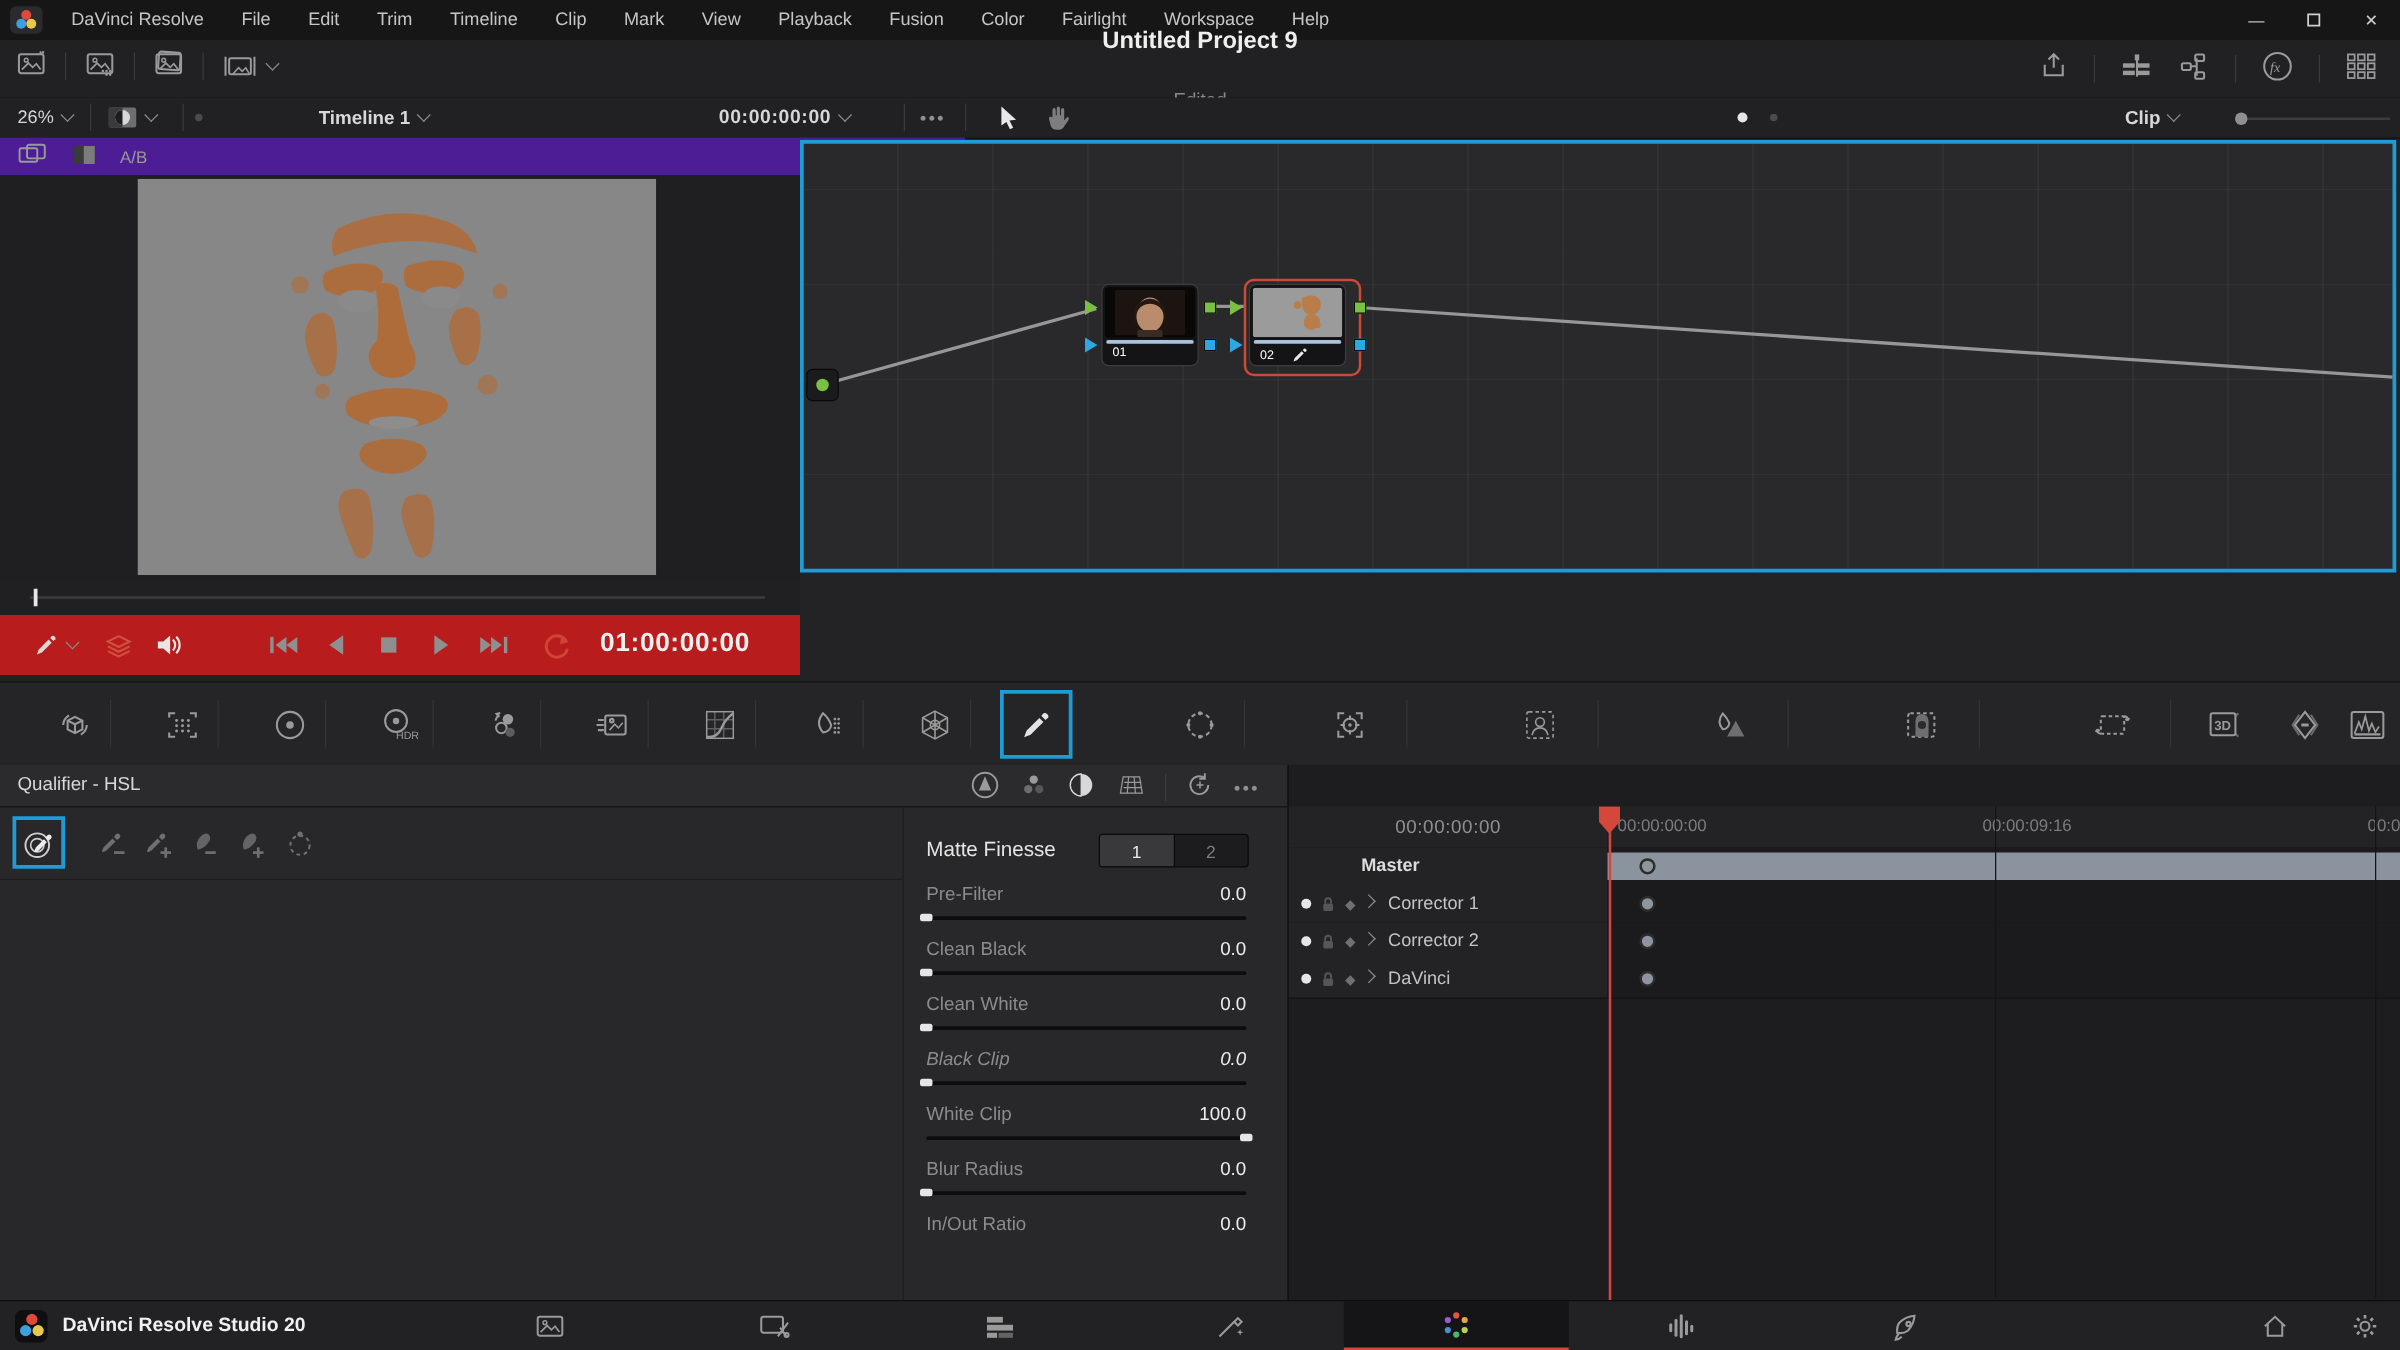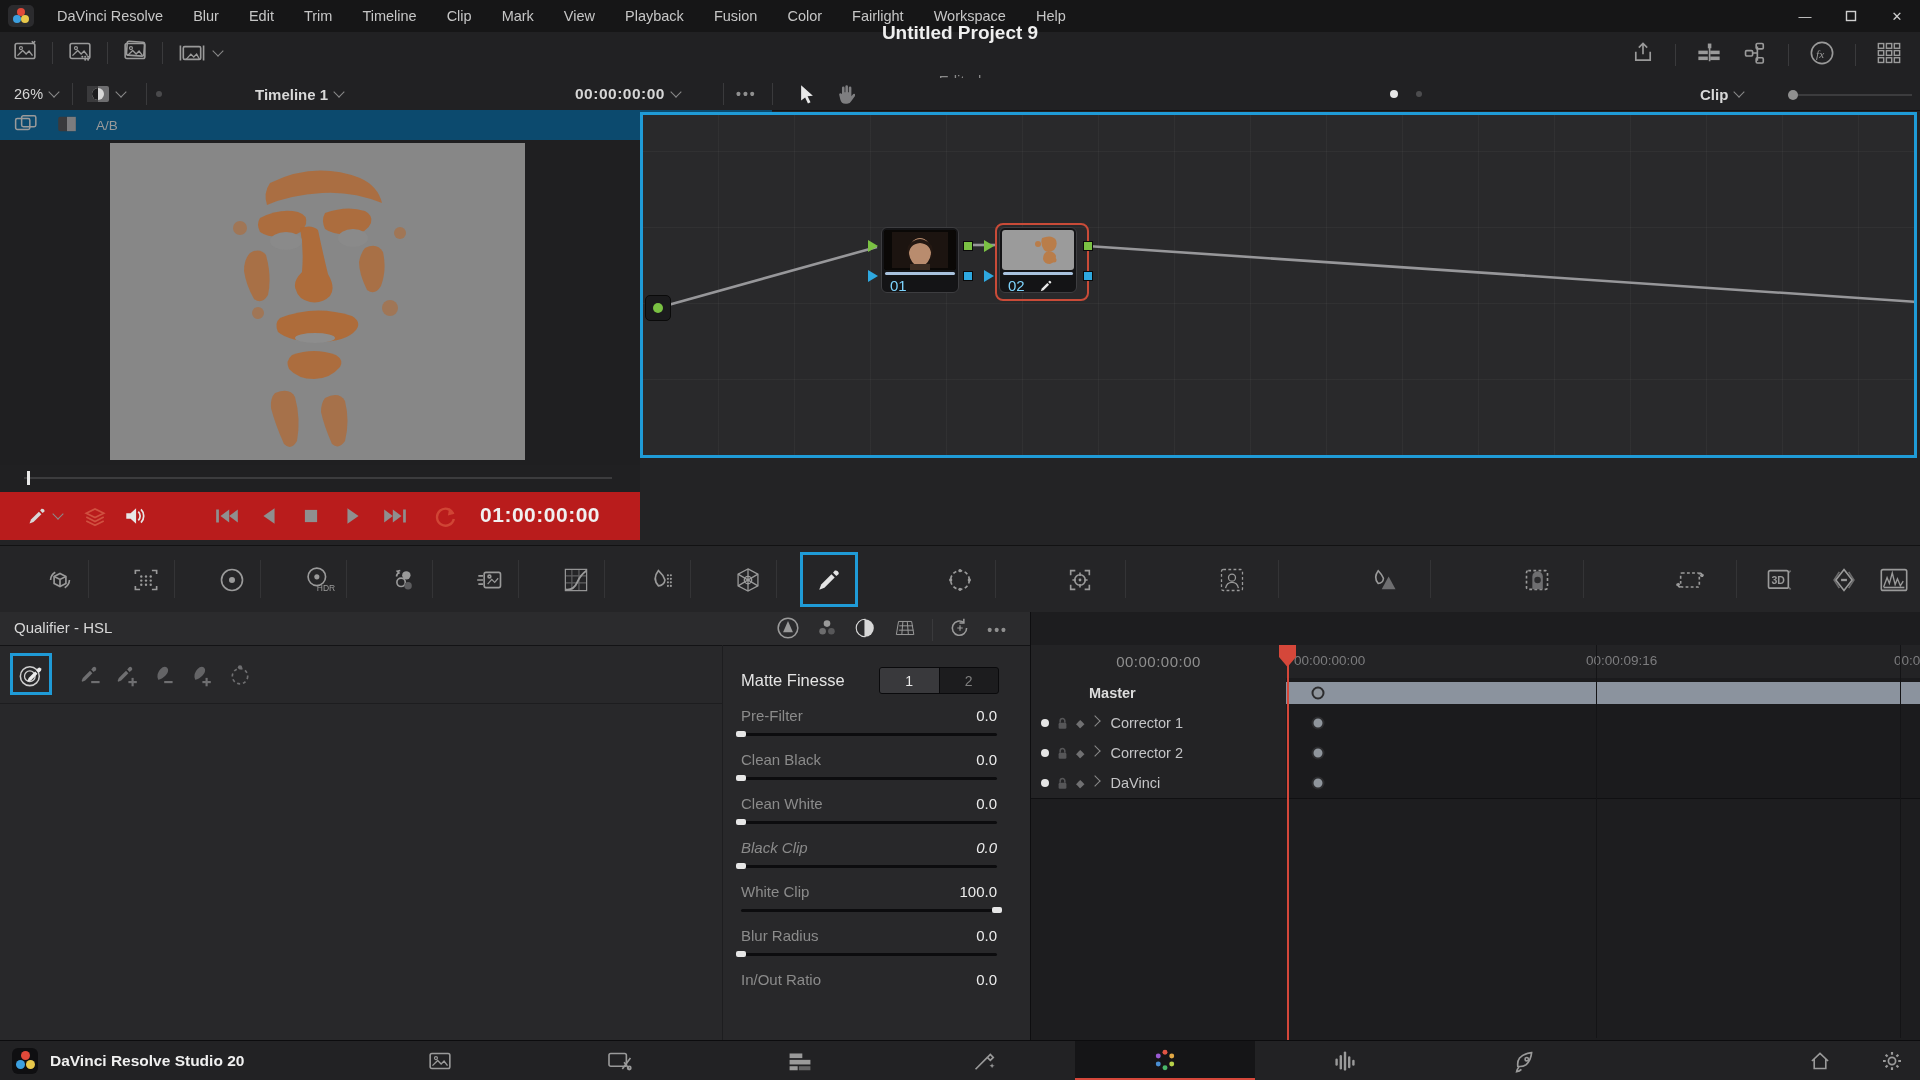--- a/index.html
+++ b/index.html
@@ -22,37 +22,37 @@
   
   .titlebar{left:0;top:32px;width:1920px;height:46px;background:#212123;border-bottom:1px solid #101011;}
   .proj{position:absolute;left:0;right:0;top:0;height:46px;display:flex;align-items:center;justify-content:center;gap:14px;flex-direction:column;}
   .proj .t{color:#efefef;font-size:19px;font-weight:bold;}
   .proj .sep{width:1px;height:20px;background:#3c3c3e;}
   .proj .e{color:#8a8a8a;font-size:15px;}
   
   .vhead{left:0;top:78px;width:1920px;height:32px;background:#212123;border-bottom:1px solid #121213;}
   .vh-item{position:absolute;top:0;height:32px;display:flex;align-items:center;color:#cfcfcf;}
   
-  .vsub{left:0;top:110px;width:772px;height:30px;background:#0c4a6e;}
+  .vsub{left:0;top:110px;width:772px;height:30px;background:#4c1d95;}
   
   .vcanvas{left:0;top:140px;width:640px;height:325px;background:#1f1f21;}
   .vimg{position:absolute;left:110px;top:3px;width:415px;height:317px;}
   
   .scrub{left:0;top:465px;width:640px;height:27px;background:#202022;}
   
   .transport{left:0;top:492px;width:640px;height:48px;background:#b91c1c;}
   .tbtn{position:absolute;top:7px;width:34px;height:34px;display:flex;align-items:center;justify-content:center;}
   
   .ncanvas{left:640px;top:112px;width:1277px;height:346px;background:#29292b;border:3px solid #1f9bd7;box-sizing:border-box;
     background-image:repeating-linear-gradient(0deg,transparent 0 75px,rgba(255,255,255,.035) 75px 76px),
                      repeating-linear-gradient(90deg,transparent 0 75px,rgba(255,255,255,.035) 75px 76px);}
   .node{position:absolute;width:78px;height:66px;background:#141416;border:1px solid #3d3d40;border-radius:6px;box-sizing:border-box;padding:2px;}
   .node .thumb{width:72px;height:40px;border-radius:3px;overflow:hidden;background:#000;}
   .node .cache{height:3px;background:#a9c2de;border-radius:2px;margin:2px 1px;}
-  .node .nlabel{color:#7dd3fc;font-size:15px;padding-left:6px;display:flex;align-items:center;gap:14px;}
+  .node .nlabel{color:#ffffff;font-size:10px;padding-left:6px;display:flex;align-items:center;gap:14px;}
   .ntri{position:absolute;width:0;height:0;border-top:6px solid transparent;border-bottom:6px solid transparent;border-left:10px solid #7ac143;}
   .nsq{position:absolute;width:10px;height:10px;border:1px solid #0a0a0a;box-sizing:border-box;}
   
   .midband{left:0;top:458px;width:1920px;height:87px;background:#202022;}
   
   .toolbar{left:0;top:545px;width:1920px;height:67px;background:#252527;border-top:1px solid #121213;border-bottom:1px solid #121213;}
   .tool{position:absolute;top:0;height:67px;width:64px;display:flex;flex-direction:column;align-items:center;justify-content:center;color:#9a9a9a;}
   .tooldiv{position:absolute;top:14px;height:38px;width:1px;background:#343436;}
   .toolhl{position:absolute;border:3px solid #1f9bd7;box-sizing:border-box;}
   
@@ -111,21 +111,21 @@
     </defs>
   </svg>
 
   <div class="abs menubar">
     <div class="logo-badge">
       <i style="left:9px;top:3px;width:8px;height:8px;background:#e0493a;"></i>
       <i style="left:5px;top:10px;width:8px;height:8px;background:#3ca0e0;"></i>
       <i style="left:13px;top:10px;width:8px;height:8px;background:#e8c84a;"></i>
     </div>
     <div class="menu-item">DaVinci Resolve</div>
-    <div class="menu-item">Blur</div>
+    <div class="menu-item">File</div>
     <div class="menu-item">Edit</div>
     <div class="menu-item">Trim</div>
     <div class="menu-item">Timeline</div>
     <div class="menu-item">Clip</div>
     <div class="menu-item">Mark</div>
     <div class="menu-item">View</div>
     <div class="menu-item">Playback</div>
     <div class="menu-item">Fusion</div>
     <div class="menu-item">Color</div>
     <div class="menu-item">Fairlight</div>

